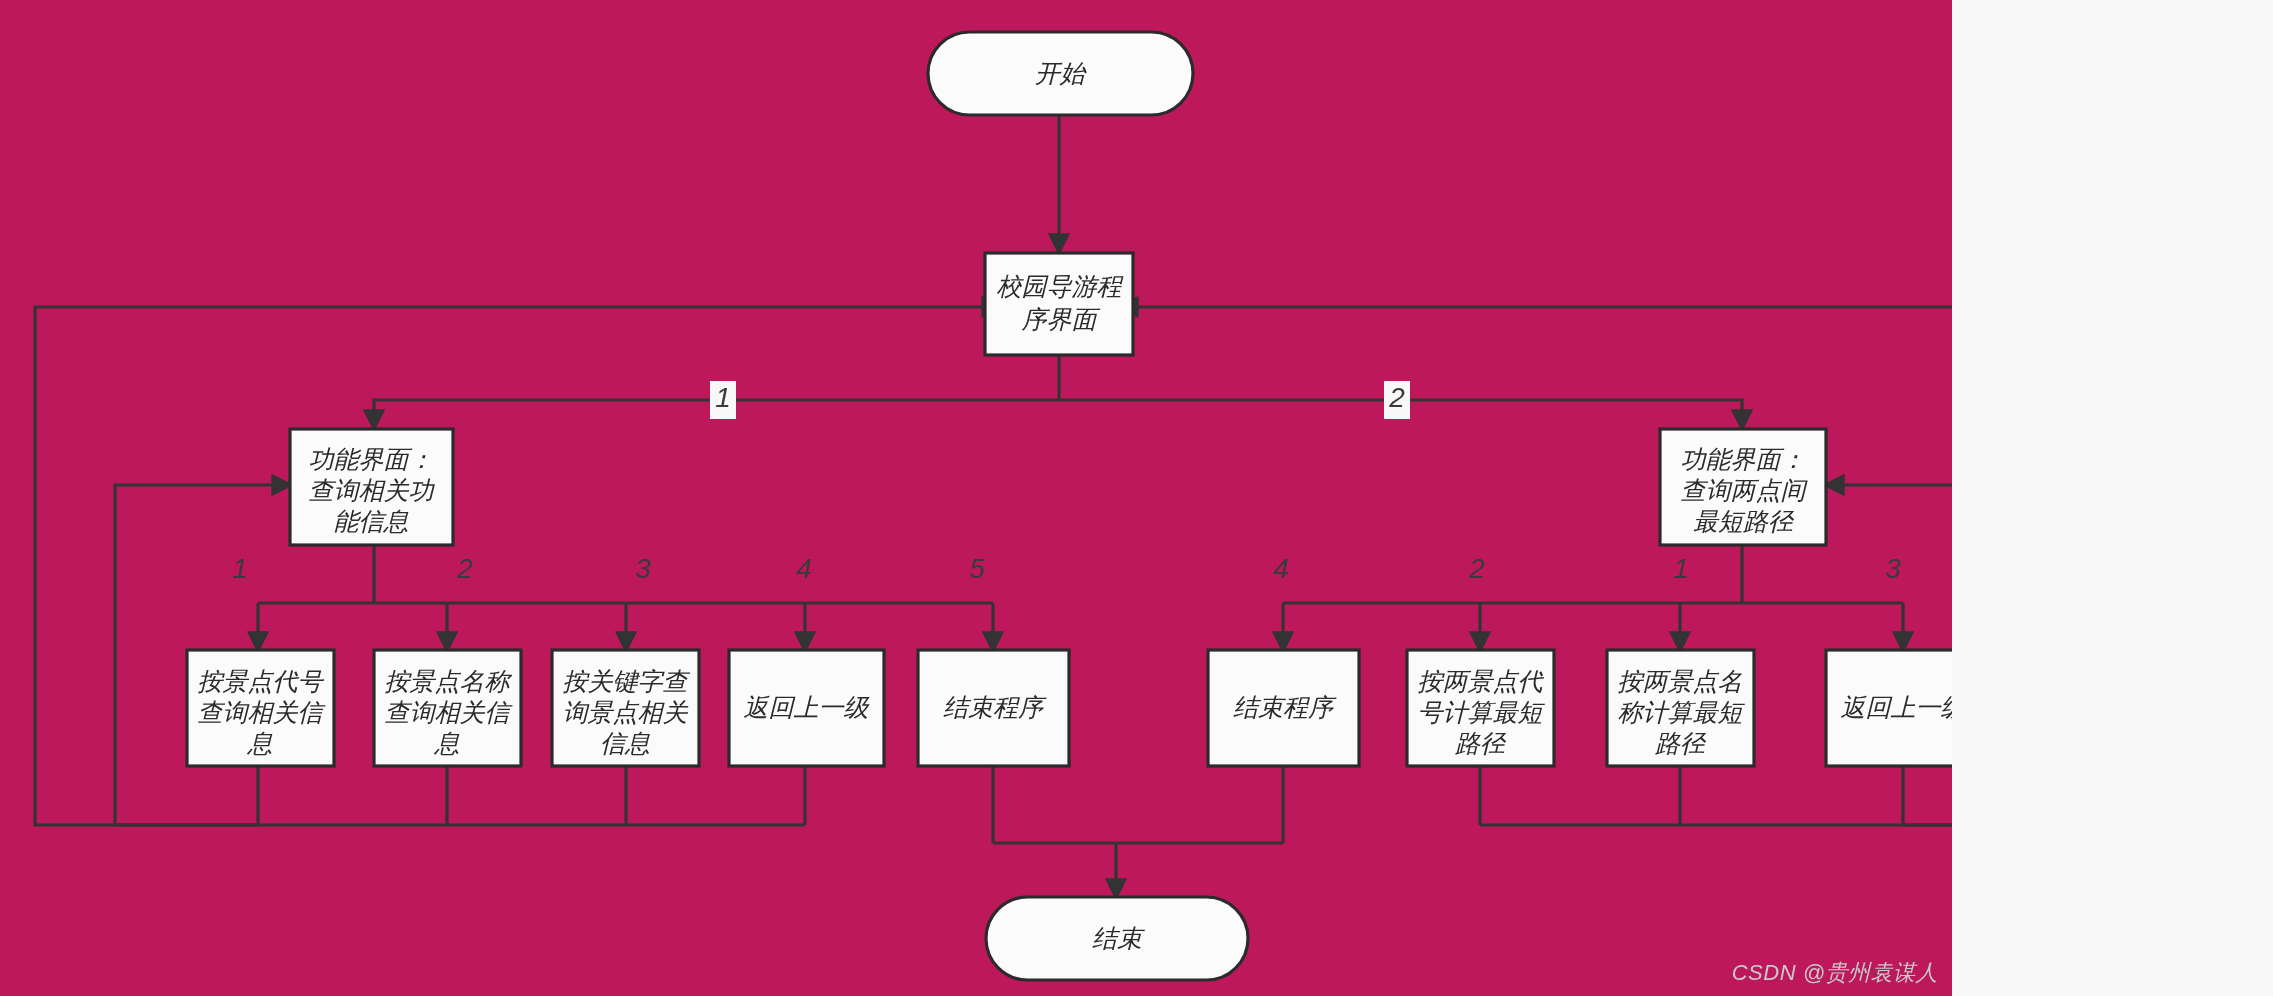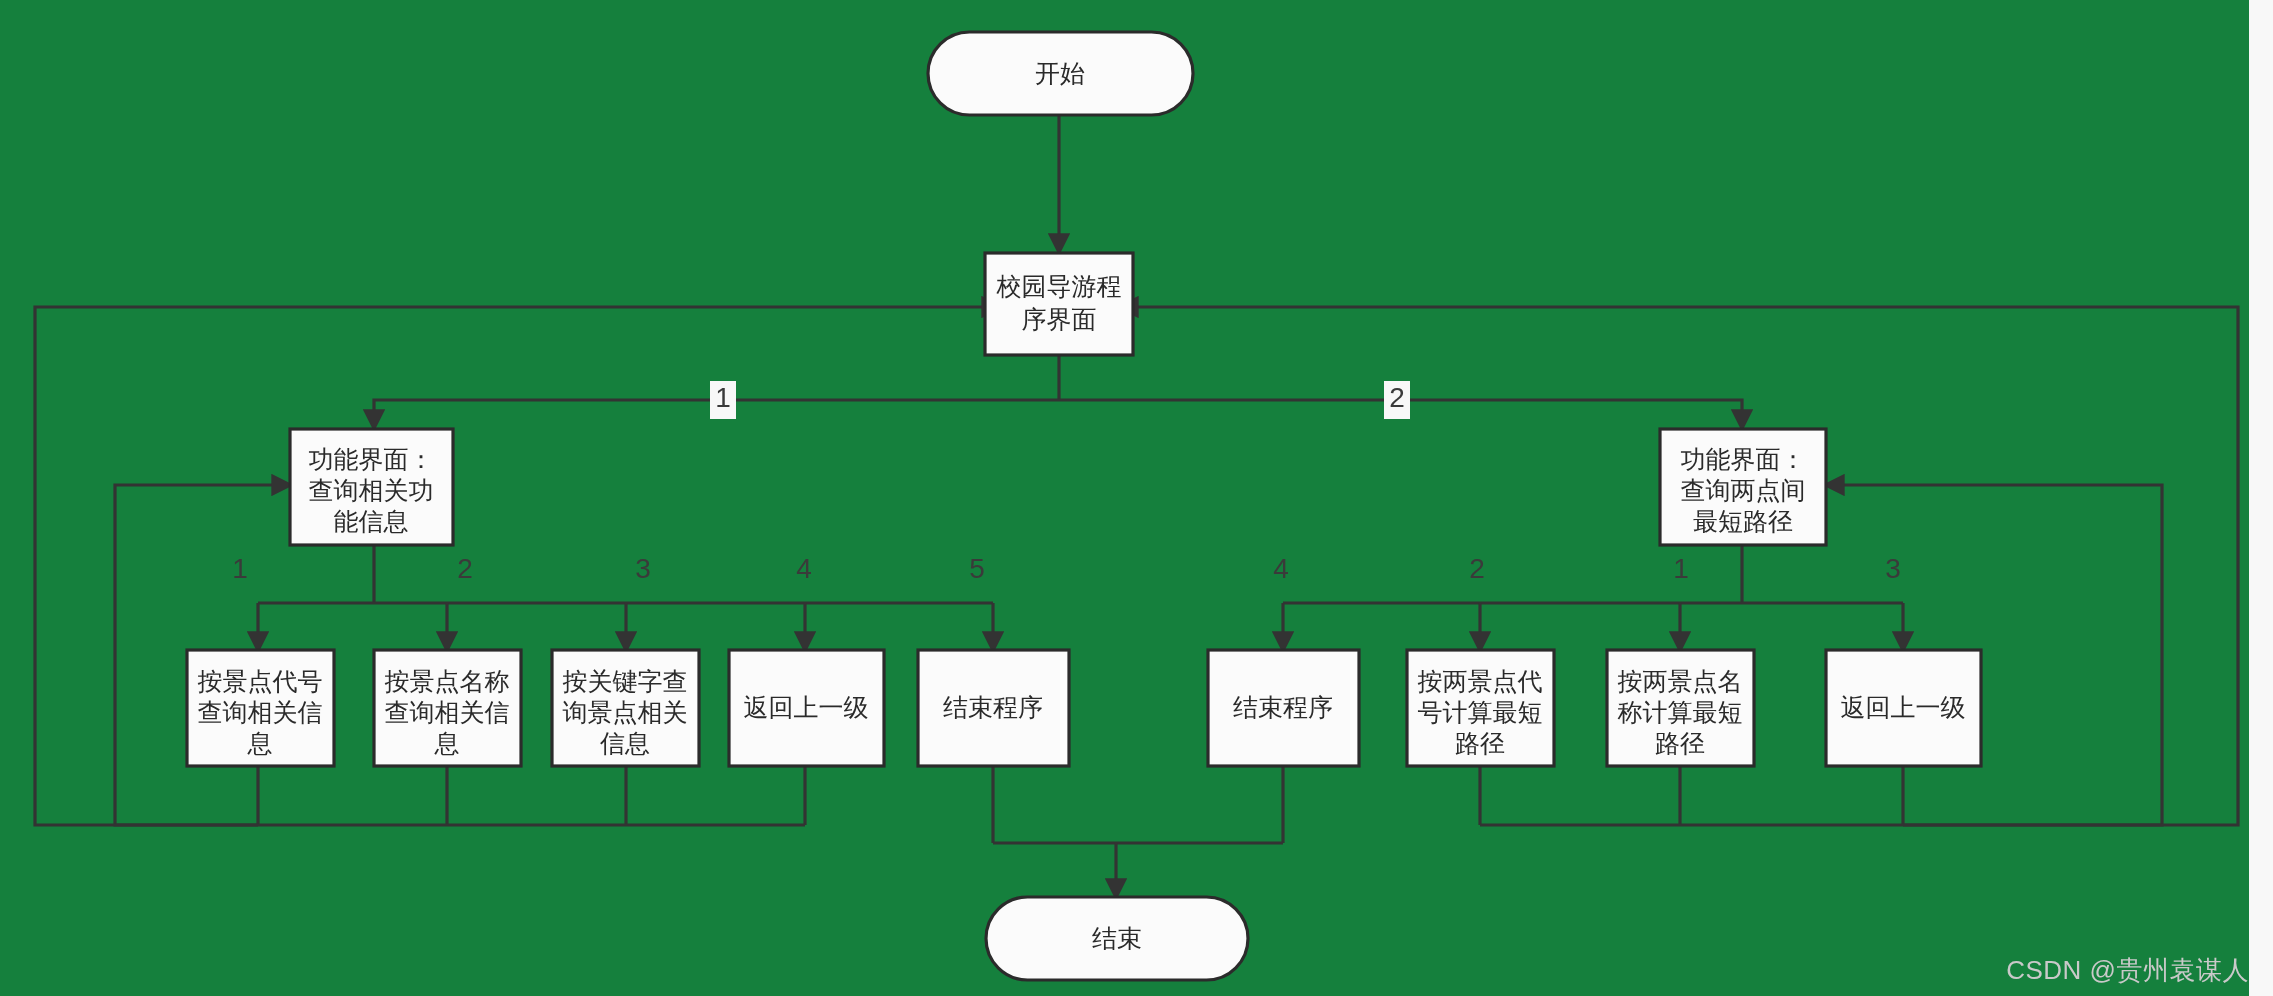--- a/index.html
+++ b/index.html
@@ -2,25 +2,26 @@
 <html><head>
 <meta charset="utf-8">
 <style>
   html, body {
     margin: 0;
     padding: 0;
     background: #f8f8f8;
   }
   #stage {
     position: relative;
-    width: 2249px;
+    width: 1952px;
     height: 996px;
-    background: #15803d;
+    background: #be185d;
     overflow: hidden;
     font-family: "Liberation Sans", "DejaVu Sans", sans-serif;
+    font-style: italic;
   }
   svg.flow {
     position: absolute;
     left: 0;
     top: 0;
     width: 2273px;
     height: 996px;
   }
   .nodeRect {
     fill: #fbfbfb;
@@ -52,24 +53,24 @@
     font-size: 28px;
     fill: #3a3a3a;
     text-anchor: middle;
     dominant-baseline: middle;
   }
   .edgeLabelBg {
     fill: #f8f8f8;
   }
   .watermark {
     position: absolute;
-    right: 0;
+    right: 14px;
     bottom: 8px;
     font-family: "Liberation Sans", "DejaVu Sans", sans-serif;
-    font-size: 26px;
+    font-size: 22px;
     color: #c9c9c9;
     letter-spacing: 0.5px;
     user-select: none;
   }
 </style>
 </head>
 <body>
 
 <div id="stage">
 

